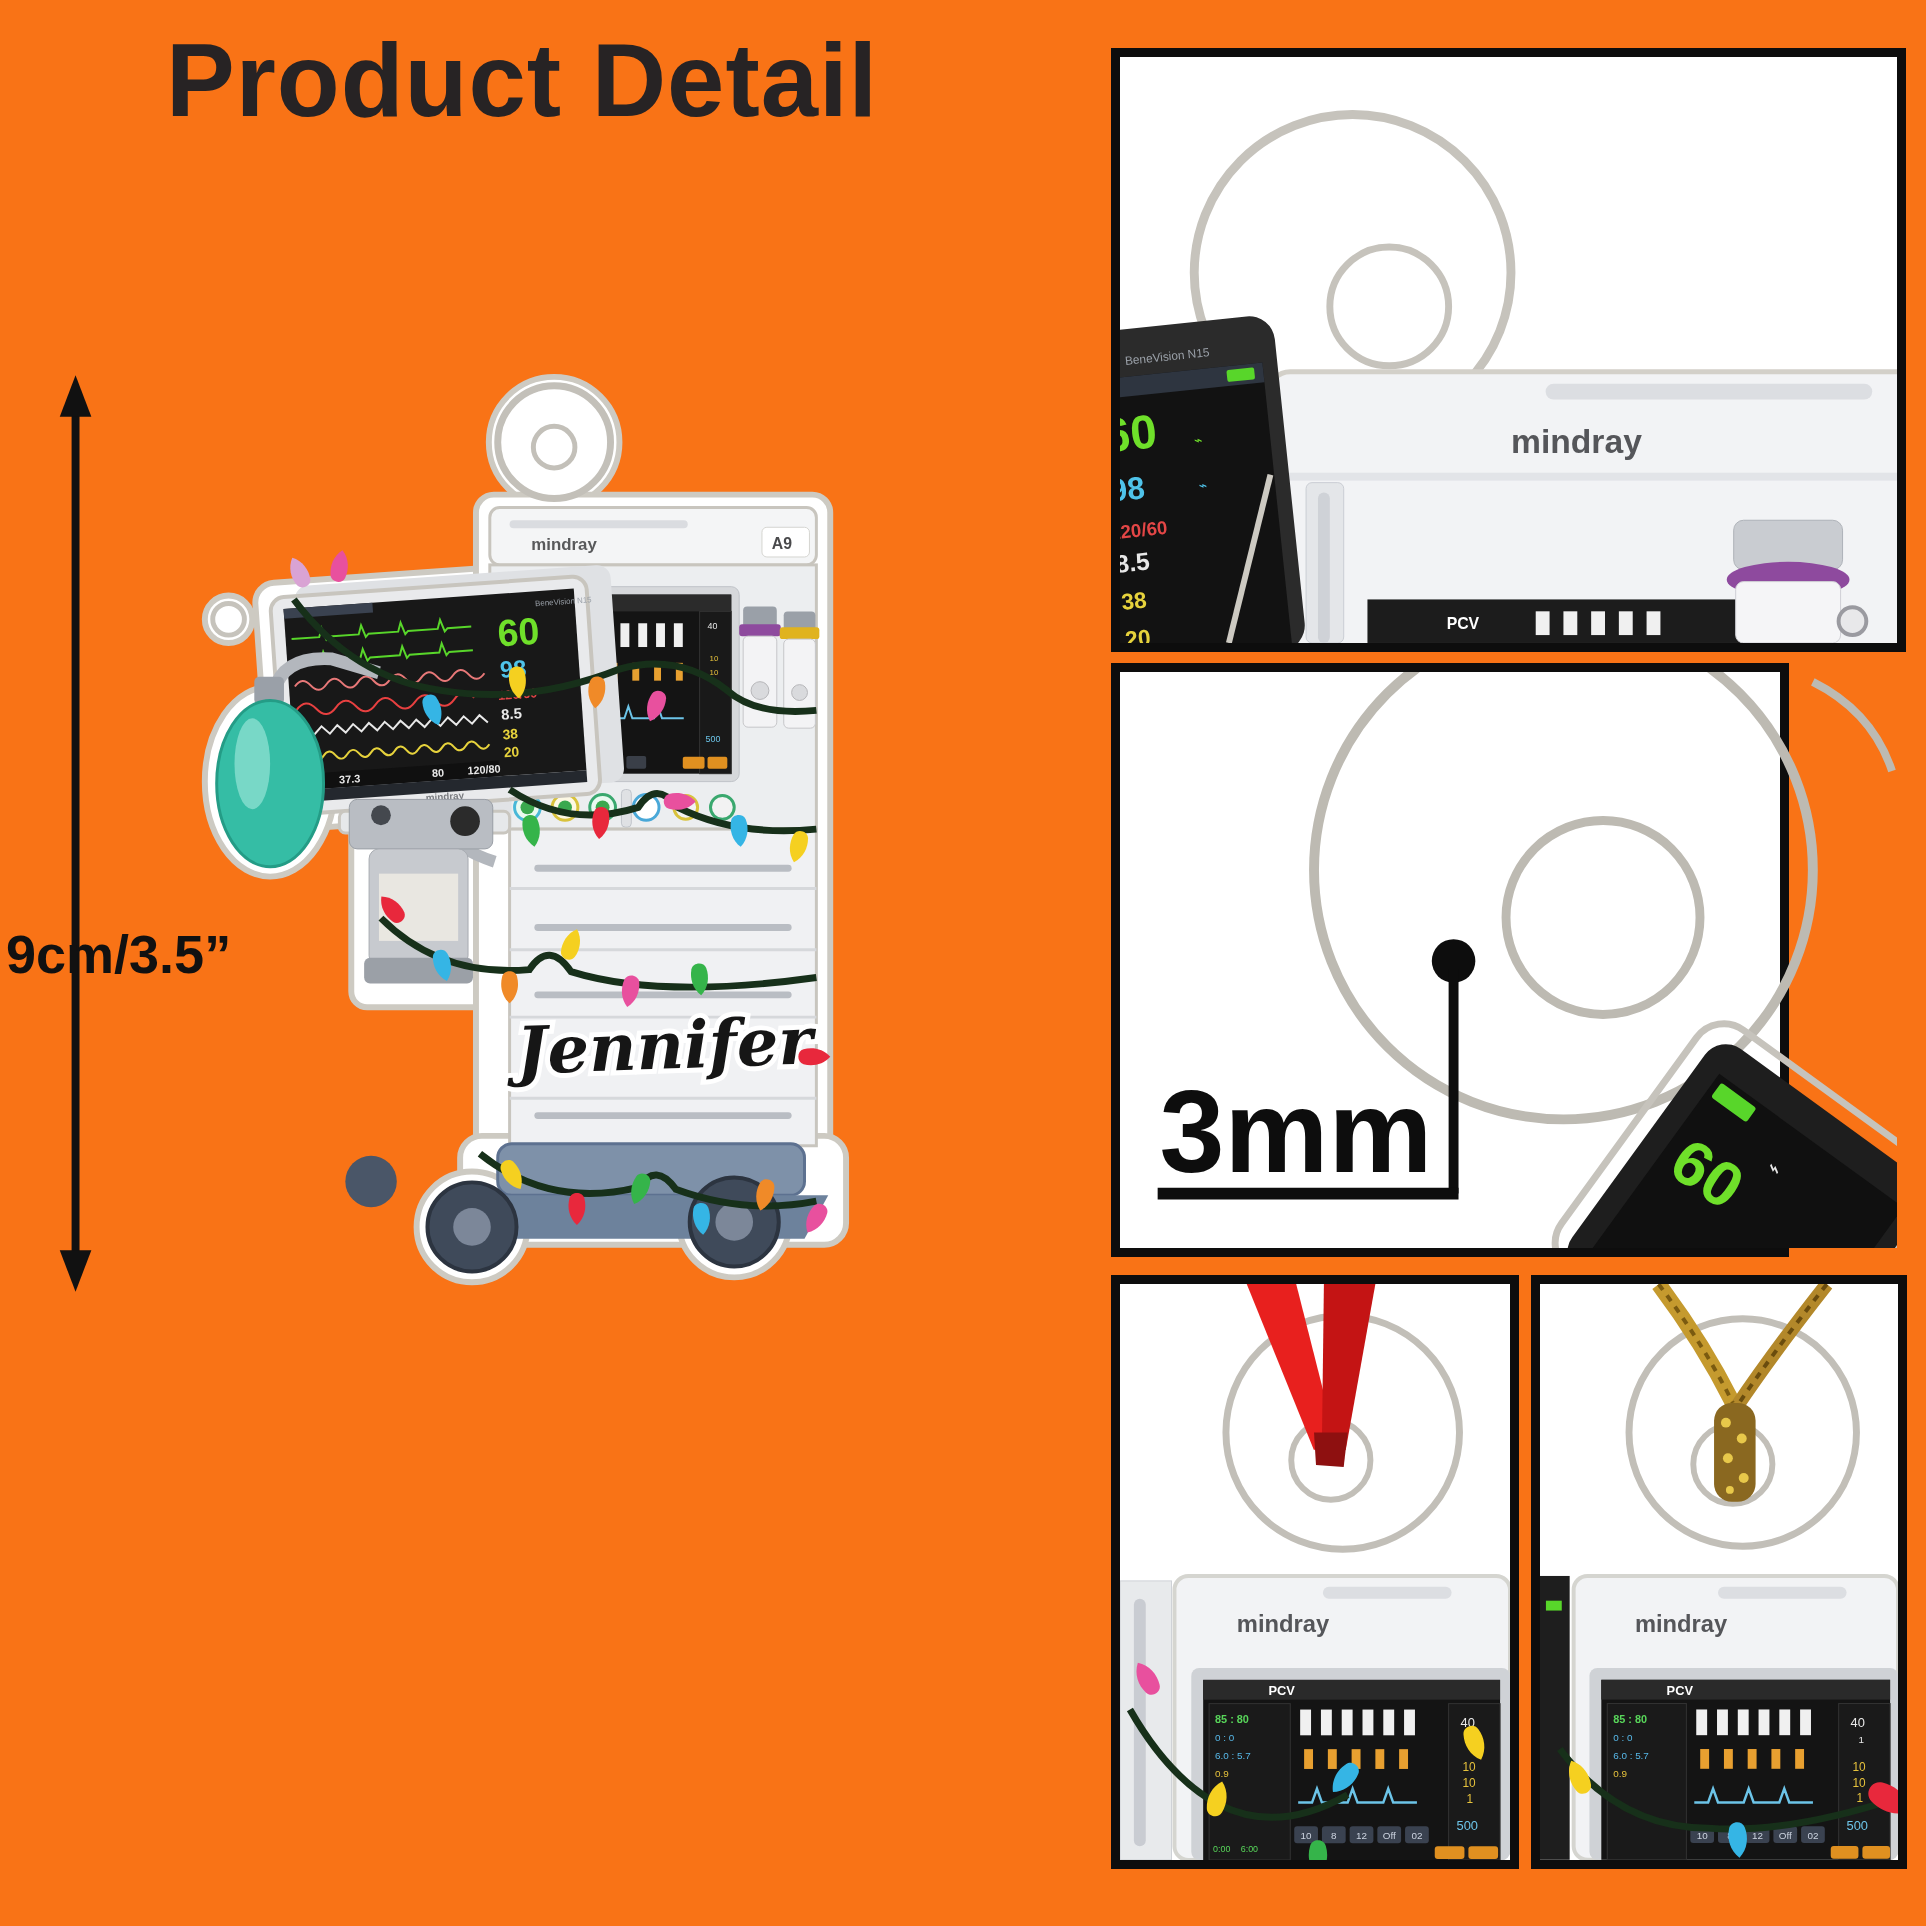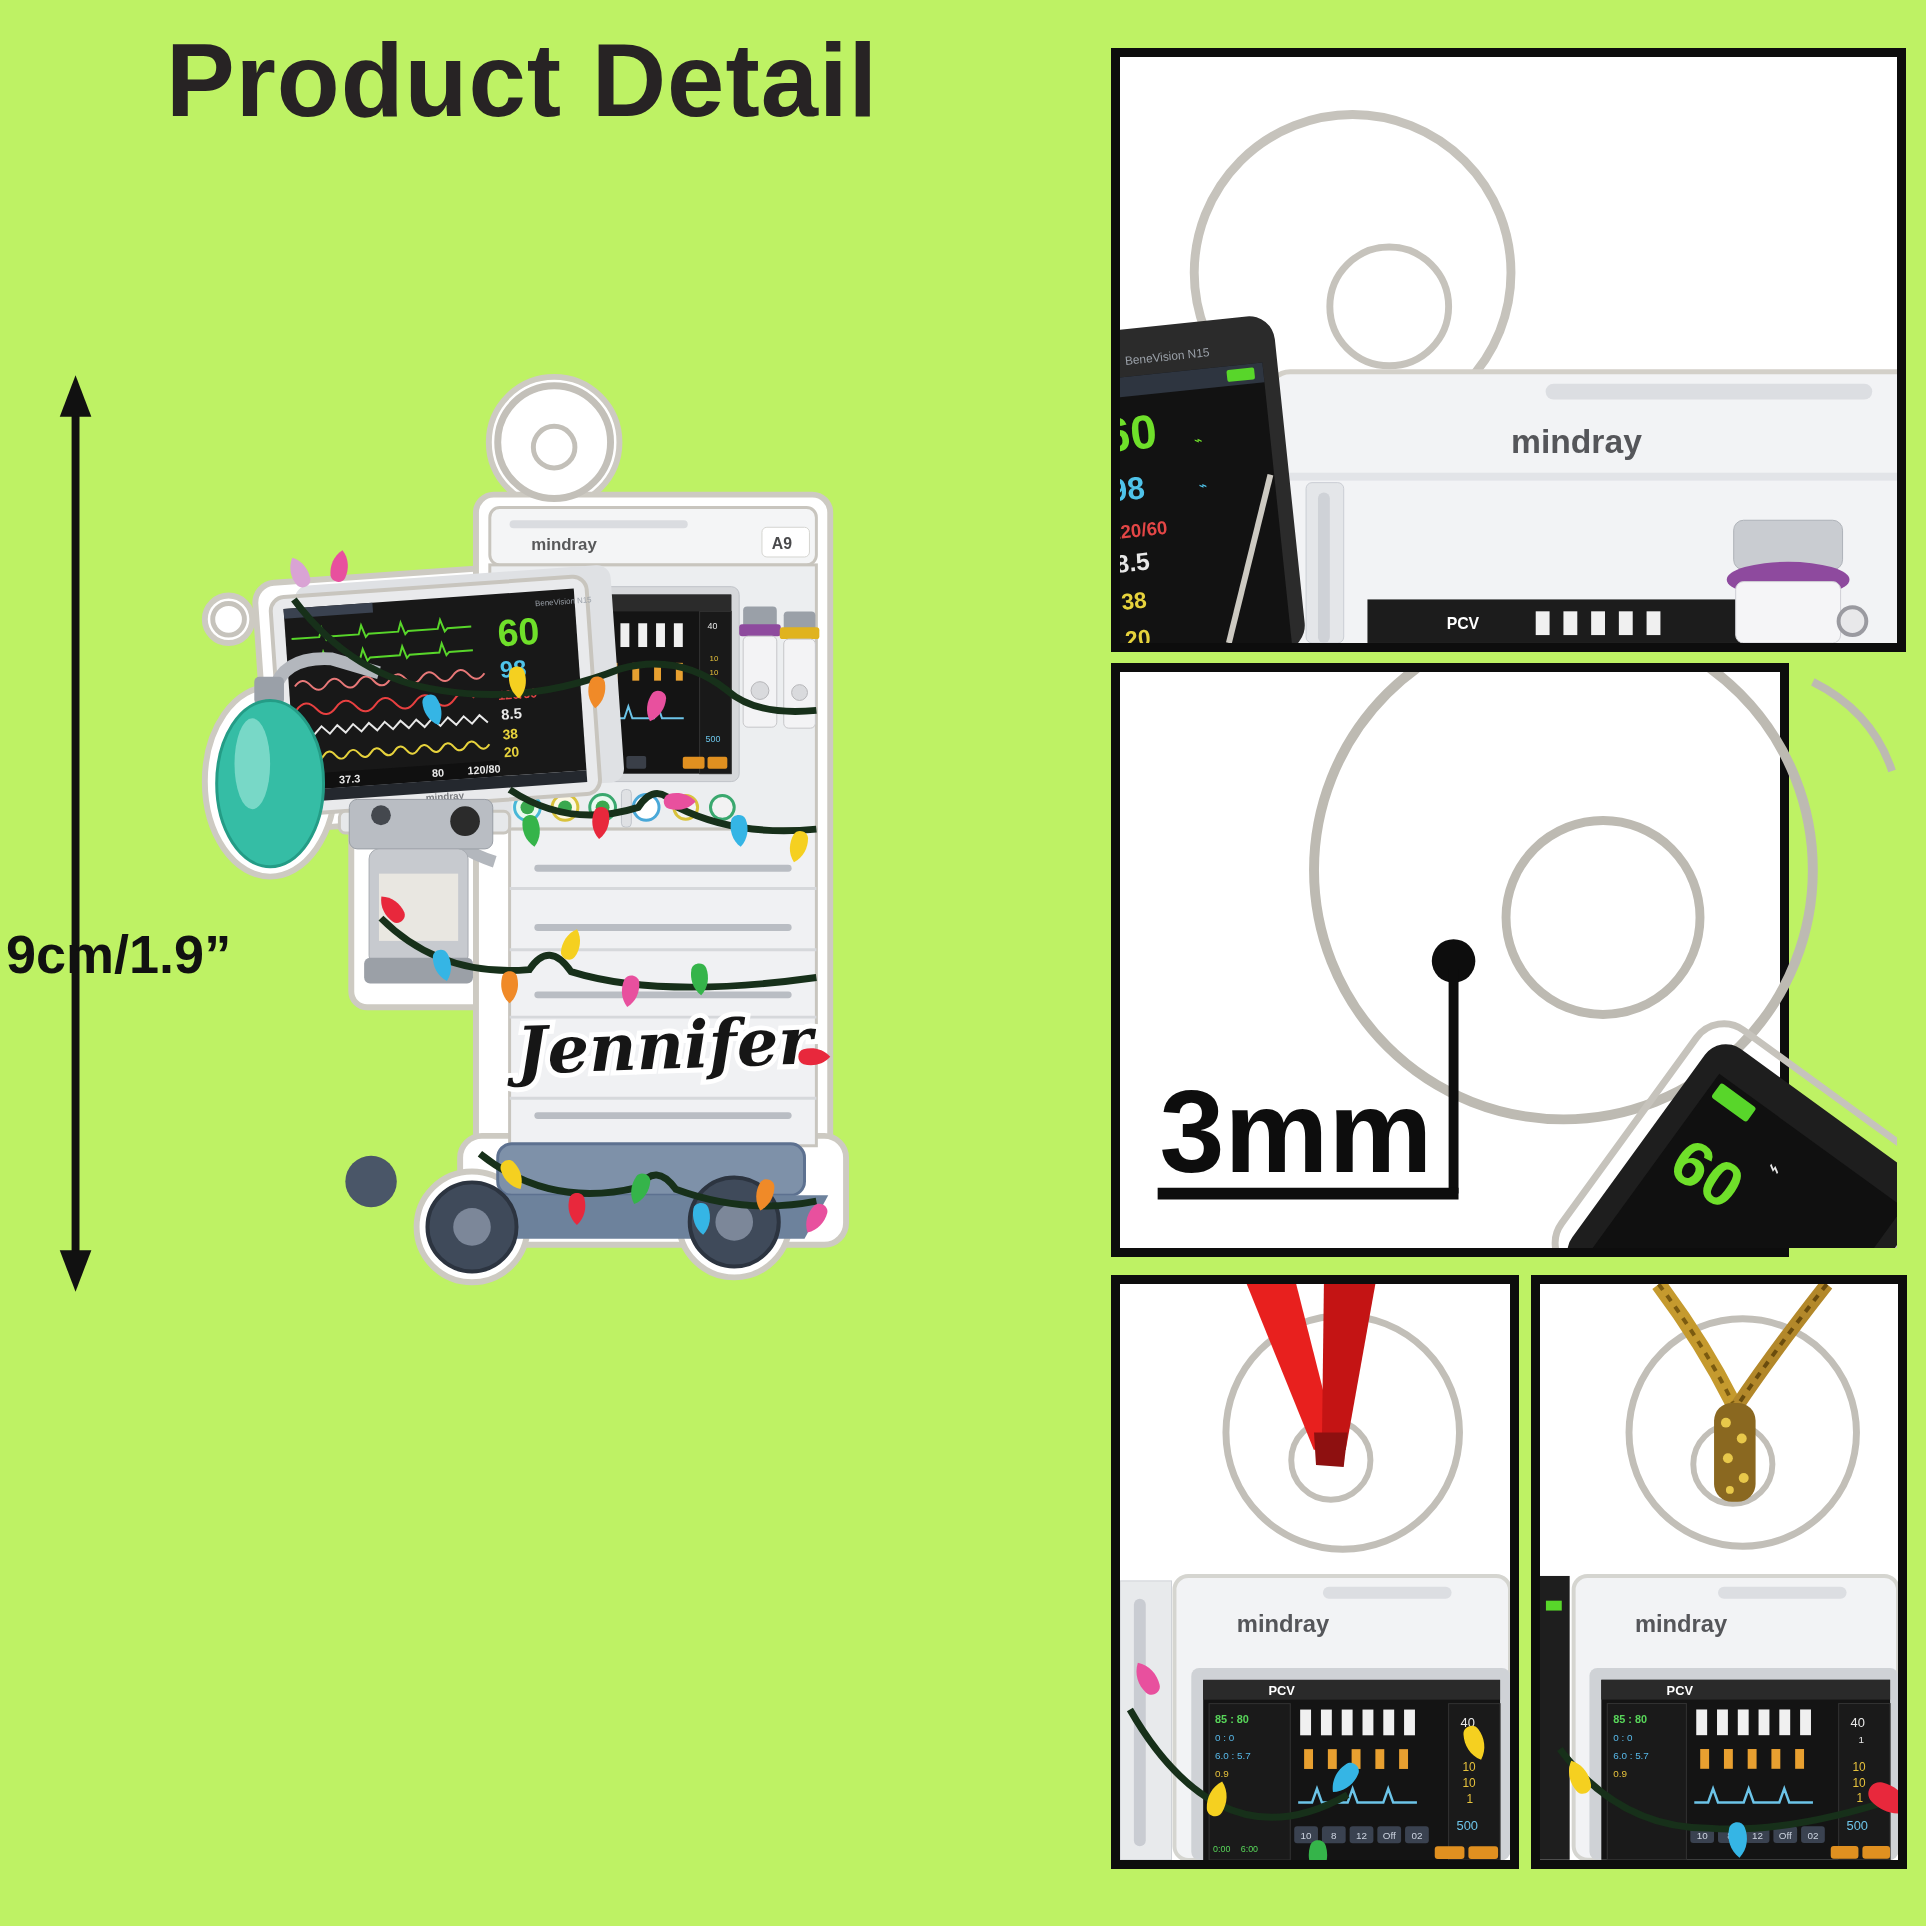--- a/index.html
+++ b/index.html
@@ -1,16 +1,16 @@
 <!DOCTYPE html>
 <html><head>
 <meta charset="utf-8">
 <style>
   html,body{margin:0;padding:0;background:#ffffff;}
-  .canvas{position:relative;width:1927px;height:1927px;background:#bef264;overflow:hidden;
+  .canvas{position:relative;width:1927px;height:1927px;background:#f97316;overflow:hidden;
           font-family:"Liberation Sans",sans-serif;}
   .title{position:absolute;left:166px;top:22px;font-size:103px;font-weight:700;color:#272324;letter-spacing:1px;}
   .size-label{position:absolute;left:6px;top:923px;font-size:54px;font-weight:700;color:#111111;}
   .panel{position:absolute;background:#ffffff;border:9px solid #0d0d0d;box-sizing:border-box;}
   .panel svg{display:block;}
   .p1{left:1111px;top:48px;width:795px;height:604px;}
   .p2{left:1111px;top:663px;width:678px;height:594px;}
   .p3{left:1111px;top:1275px;width:408px;height:594px;}
   .p4{left:1531px;top:1275px;width:376px;height:594px;}
   .dim-arrow{position:absolute;left:40px;top:368px;}
@@ -23,21 +23,21 @@
 
 <div class="canvas">
 
   <div class="title">Product Detail</div>
 
   <svg class="dim-arrow" width="79" height="931" viewBox="0 0 80 940">
     <line x1="36" y1="40" x2="36" y2="900" stroke="#111" stroke-width="8"></line>
     <polygon points="36,6 20,48 52,48" fill="#111"></polygon>
     <polygon points="36,934 20,892 52,892" fill="#111"></polygon>
   </svg>
-  <div class="size-label">9cm/1.9”</div>
+  <div class="size-label">9cm/3.5”</div>
 
   <svg class="main-art" width="673" height="950" viewBox="0 0 680 960">
     <defs>
       <path id="bulb" d="M0,-18 C8,-11 10,0 7.5,9 C5.5,16 -5.5,16 -7.5,9 C-10,0 -8,-11 0,-18 Z"></path>
     </defs>
 
     <g stroke="#cdcac2" stroke-width="6" fill="#ffffff">
       <circle cx="375" cy="79" r="66"></circle>
       <rect x="80" y="210" width="350" height="250" rx="20" transform="rotate(-4 255 335)"></rect>
       <ellipse cx="88" cy="422" rx="66" ry="96"></ellipse>

